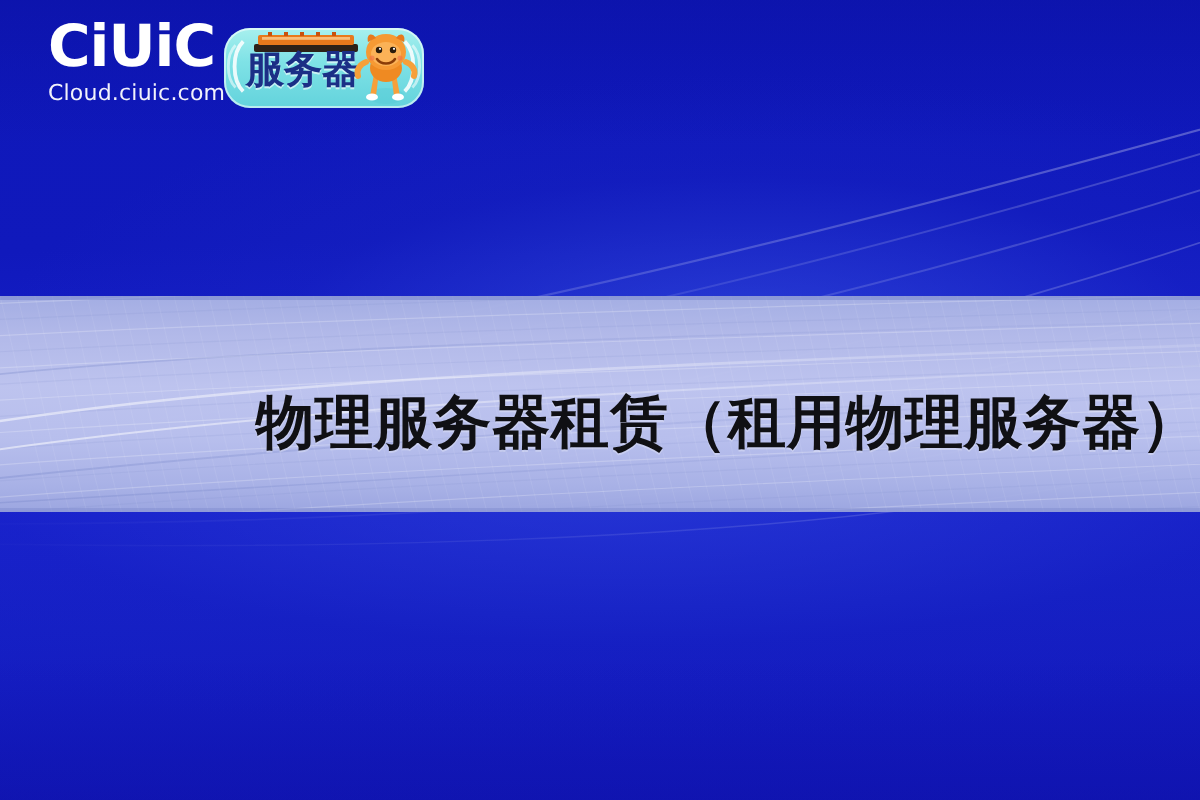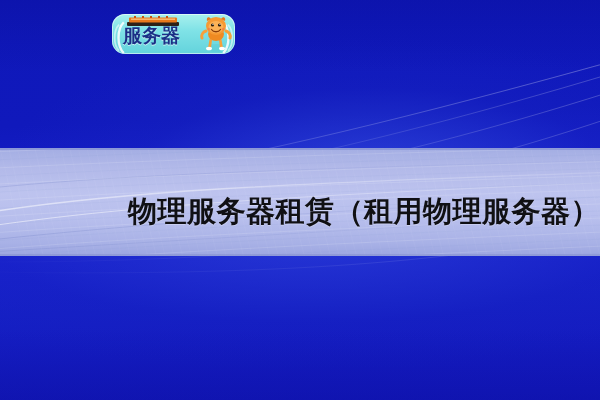--- a/index.html
+++ b/index.html
@@ -130,21 +130,21 @@
     color: #f2f2fb;
     letter-spacing: 0.1px;
     line-height: 13px;
   }
 
   
   .badge {
     position: absolute;
     left: 112px;
     top: 14px;
-    width: 123px;
+    width: 100px;
     height: 40px;
     border-radius: 13px;
     background: linear-gradient(180deg, #a8f0ee 0%, #7fe2e6 42%, #63d3dc 100%);
     box-shadow: inset 0 0 0 1px rgba(255,255,255,0.55);
     overflow: hidden;
   }
   .badge-brackets {
     position: absolute;
     inset: 0;
   }
@@ -826,20 +826,24 @@
       <path d="M-10,104 C150,94 320,84 620,66" fill="none" stroke="url(#mgd)" stroke-width="0.8"></path>
     </svg>
     <div class="band-edge-top"></div>
     <div class="band-edge-bottom"></div>
   </div>
 
   <div class="bg-vignette"></div>
 
   <div class="title">物理服务器租赁（租用物理服务器）</div>
 
+  <div class="logo">
+    <div class="logo-mark">CiUiC</div>
+    <div class="logo-sub">Cloud.ciuic.com</div>
+  </div>
 
   <div class="badge">
     <svg class="badge-brackets" viewBox="0 0 104 40">
       <path d="M10,7 C4,13 4,27 10,33" fill="none" stroke="#ffffff" stroke-opacity="0.85" stroke-width="2"></path>
       <path d="M6,9 C1,14 1,26 6,31" fill="none" stroke="#ffffff" stroke-opacity="0.55" stroke-width="1.5"></path>
       <path d="M94,7 C100,13 100,27 94,33" fill="none" stroke="#ffffff" stroke-opacity="0.85" stroke-width="2"></path>
       <path d="M98,9 C103,14 103,26 98,31" fill="none" stroke="#ffffff" stroke-opacity="0.55" stroke-width="1.5"></path>
     </svg>
 
     <svg class="badge-ribbon" viewBox="0 0 54 11">

